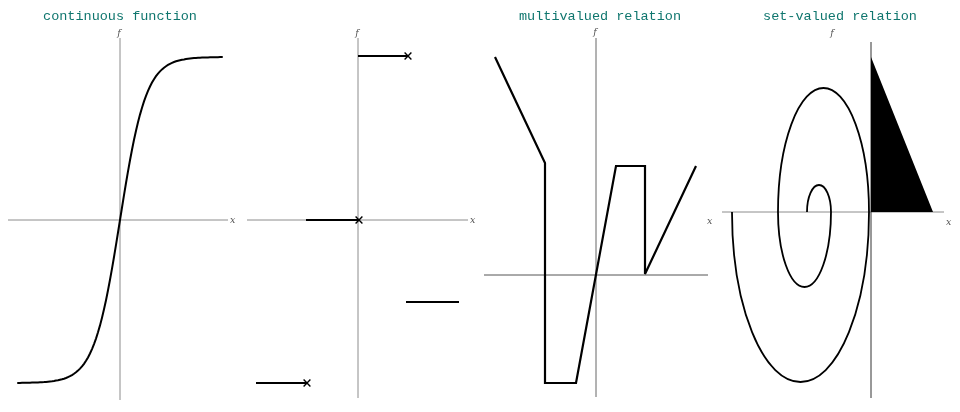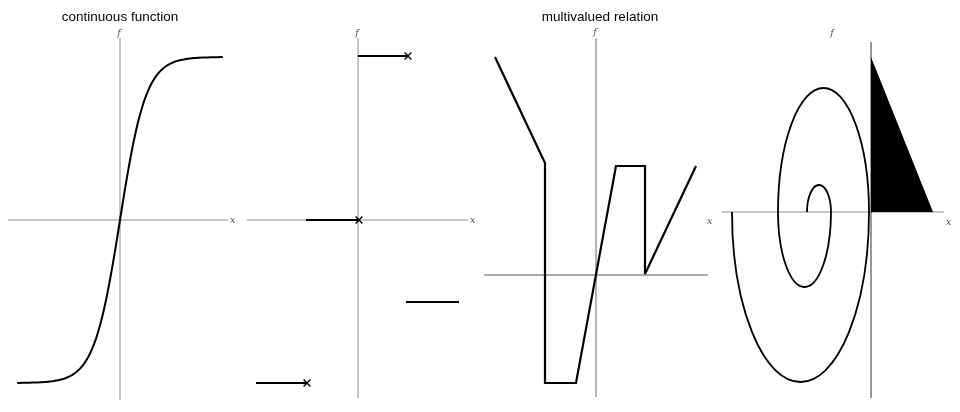--- a/index.html
+++ b/index.html
@@ -9,22 +9,22 @@
     background:#ffffff;
     display:flex;
     font-family:"DejaVu Sans",sans-serif;
     overflow:hidden;
   }
   .panel{position:relative;width:240px;height:412px;}
   .panel-title{
     position:absolute;top:9px;left:0;width:100%;
     text-align:center;
     font-size:13.5px;line-height:16px;
-    color:#000000;
-    font-family:Liberation Sans, sans-serif;
+    color:#0f766e;
+    font-family:Liberation Mono, monospace;
   }
   .panel svg{position:absolute;left:0;top:0;}
   .axlabel{
     font-family:"DejaVu Serif",serif;
     font-style:italic;
     font-size:9.5px;
     fill:#555555;
   }
 </style>
 </head>
@@ -64,20 +64,21 @@
     <svg width="240" height="412" viewBox="0 0 240 412">
         <line x1="4" y1="275" x2="228" y2="275" stroke="#555555" stroke-width="1"></line>
         <line x1="116" y1="38" x2="116" y2="397" stroke="#666666" stroke-width="1"></line>
         <text x="227" y="221" class="axlabel" dominant-baseline="middle">x</text>
         <text x="115" y="32" class="axlabel" text-anchor="middle" dominant-baseline="middle">f</text>
         <polyline points="15,57 65,163 65,383 96,383 136,166 165,166 165,274 216,166" fill="none" stroke="#000000" stroke-width="2.2" stroke-linejoin="miter"></polyline>
       </svg>
   </div>
 
   <div class="panel">
+    <div class="panel-title">set-valued relation</div>
     <svg width="240" height="412" viewBox="0 0 240 412">
         <line x1="2" y1="212" x2="224" y2="212" stroke="#8c8c8c" stroke-width="1"></line>
         <line x1="151" y1="42" x2="151" y2="398" stroke="#333333" stroke-width="1"></line>
         <text x="226" y="222" class="axlabel" dominant-baseline="middle">x</text>
         <text x="112" y="33" class="axlabel" text-anchor="middle" dominant-baseline="middle">f</text>
         <path d="M87 212 A 12 27 0 0 1 111 212 A 26.5 75 0 0 1 58 212 A 45.5 124 0 0 1 149 212 A 68.5 170 0 0 1 12 212" fill="none" stroke="#000000" stroke-width="1.8"></path>
         <polygon points="151,57 151,212 213,212" fill="#000000"></polygon>
       </svg>
   </div>
 

